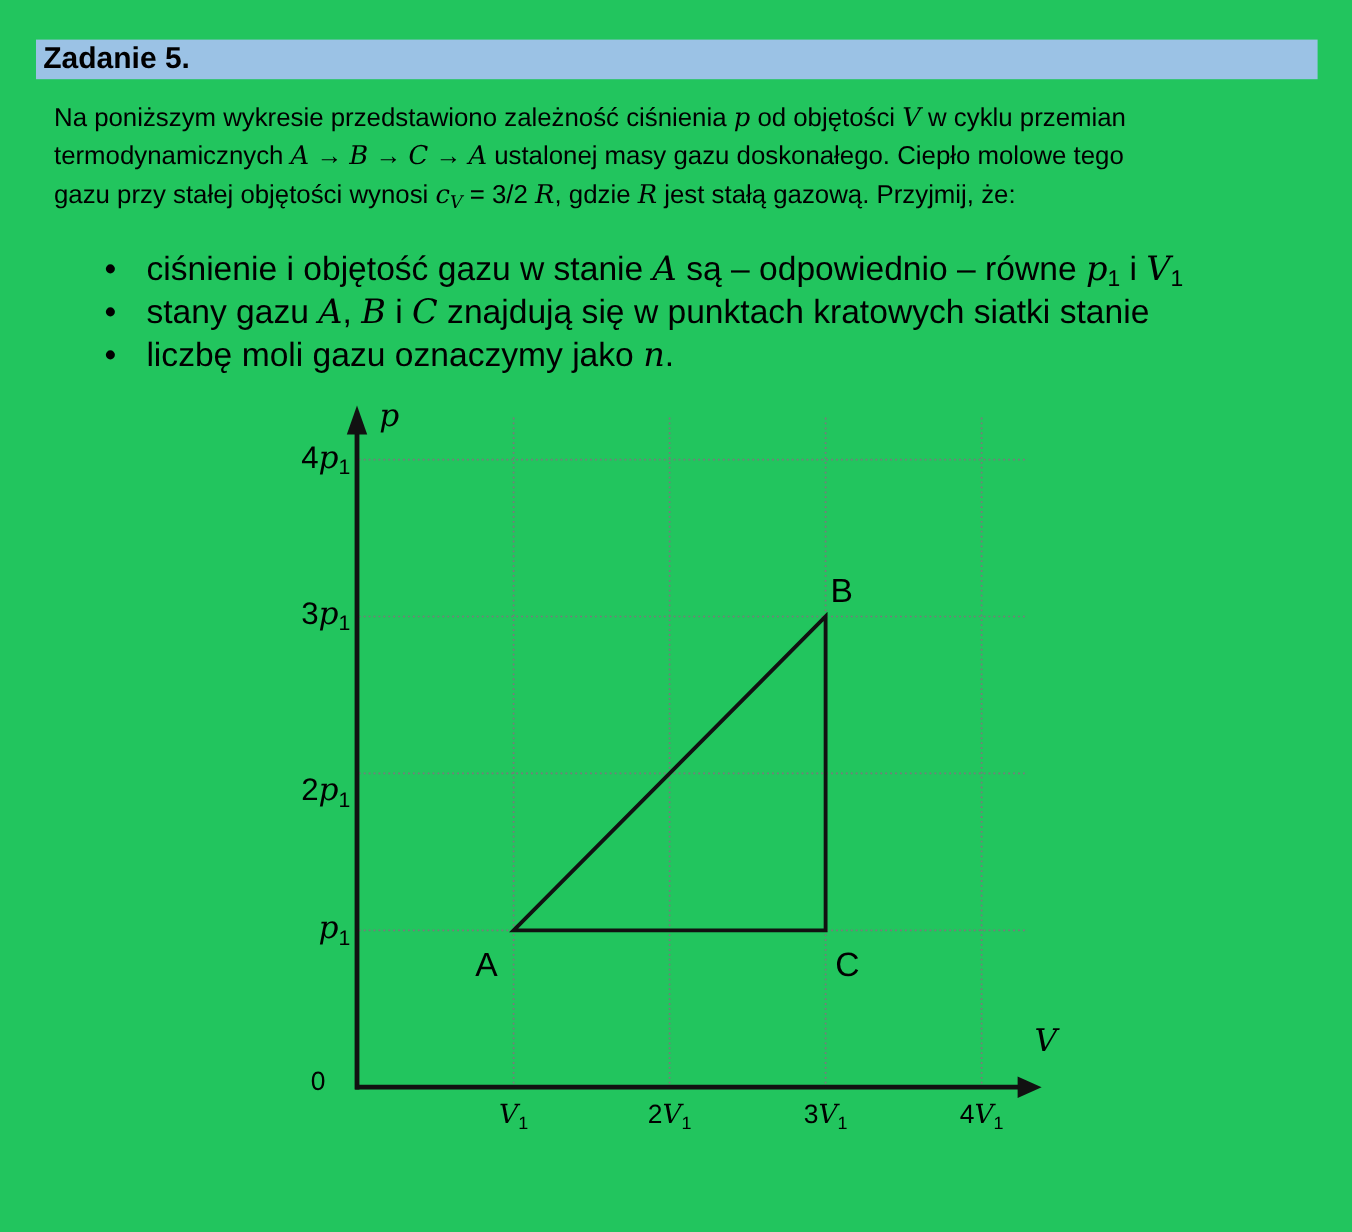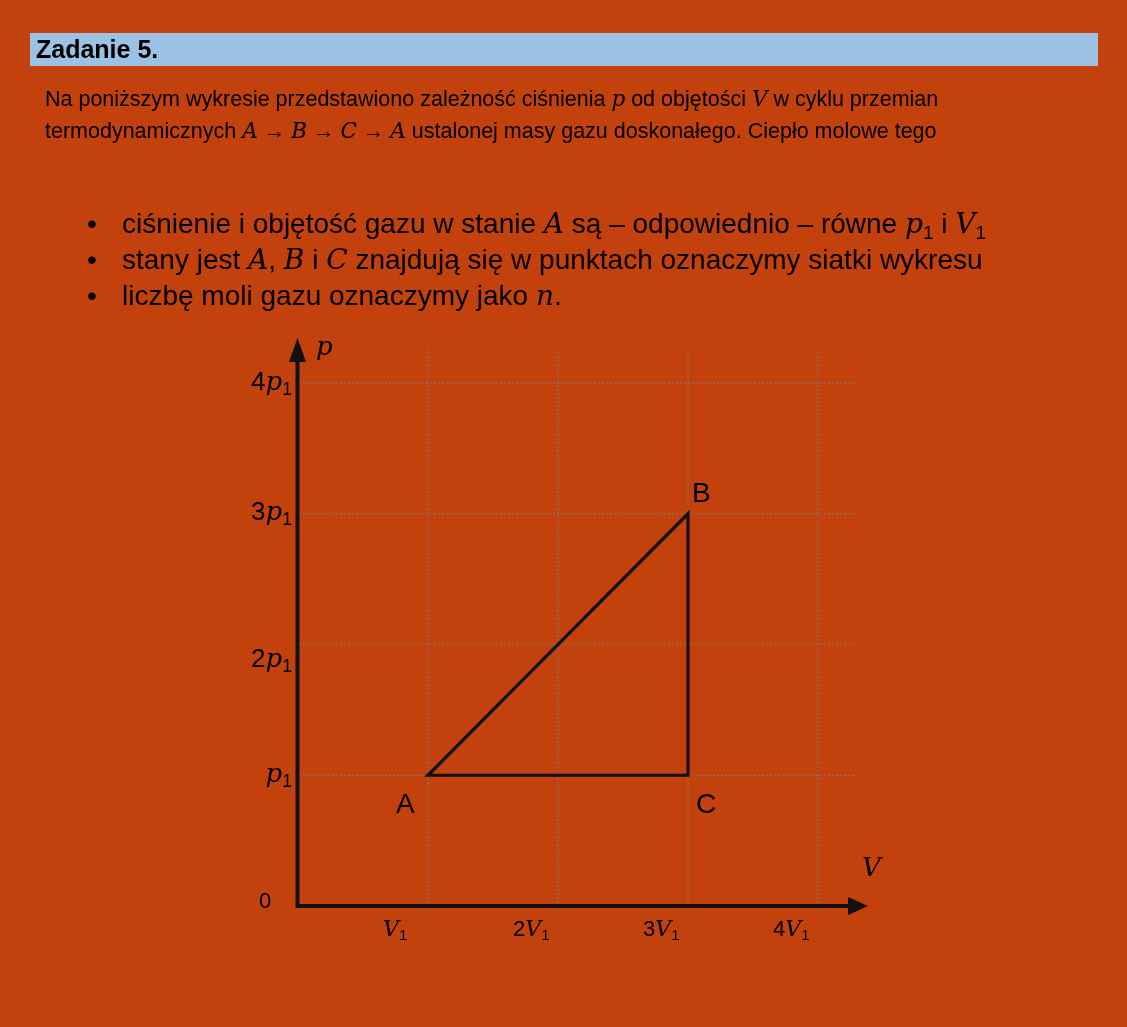--- a/index.html
+++ b/index.html
@@ -1,17 +1,17 @@
 <!DOCTYPE html>
 <html style="--c-accent: #9BC2E5; --c-text: #000000; --c-axis: #111111; --c-grid: #7a7a7a;"><head>
 <meta charset="utf-8">
 <style>
   html,body { margin:0; padding:0; background:#fff; }
   .page {
-    position:relative; width:1127px; height:1027px; background:#c2410c;
+    position:relative; width:1127px; height:1027px; background:#22c55e;
     font-family:"Liberation Sans", sans-serif; color:var(--c-text,#000);
     overflow:hidden;
   }
   
   .header-bar { position:absolute; left:30px; top:33px; width:1068px; height:33px;
                 background:var(--c-accent,#9BC2E5); }
   .header-title { font-weight:bold; font-size:25px; line-height:33px; padding-left:6px; }
   
   .intro-line { position:absolute; left:30px; font-size:21.5px; white-space:nowrap;margin-left:15px; }
   #intro-line-1 { top:86px; }
@@ -33,44 +33,45 @@
   .axis { stroke:var(--c-axis,#111); stroke-width:4; }
   .axis-fill { fill:var(--c-axis,#111); stroke:none; }
   .cycle { fill:none; stroke:var(--c-axis,#111); stroke-width:3.2; stroke-linejoin:miter; }
   
   .chart-label { position:absolute; white-space:nowrap; }
   #label-p { left:316px; top:331px; font-size:26px; }
   #label-v { left:862px; top:852px; font-size:26px; }
   #label-origin { left:259px; top:888px; font-size:22px; }
   .y-tick { left:212px; width:80px; text-align:right; font-size:26px; }
   #ytick-4p { top:366px; } #ytick-3p { top:496px; } #ytick-2p { top:627px;margin-top:16px; } #ytick-1p { top:758px; }
-  .x-tick { top:916px; width:90px; text-align:left; font-size:22px; }
+  .x-tick { top:916px; width:90px; text-align:center; font-size:22px; }
   #xtick-1v { left:383px; } #xtick-2v { left:513px; } #xtick-3v { left:643px; } #xtick-4v { left:773px; }
   .point-label { font-size:28px; }
   #point-a { left:396px; top:788px; }
   #point-b { left:692px; top:477px; }
   #point-c { left:696px; top:788px; }
 </style>
 </head>
 <body>
 
 <div class="page">
 
   <div class="header-bar">
     <div class="header-title">Zadanie 5.</div>
   </div>
 
   <div class="intro-line" id="intro-line-1"><span class="seg-n">Na poniższym wykresie przedstawiono zależność ciśnienia </span><span class="seg-m">p</span><span class="seg-n"> od objętości </span><span class="seg-m">V</span><span class="seg-n"> w cyklu przemian</span></div>
   <div class="intro-line" id="intro-line-2"><span class="seg-n">termodynamicznych </span><span class="seg-m">A</span><span class="seg-n"> → </span><span class="seg-m">B</span><span class="seg-n"> → </span><span class="seg-m">C</span><span class="seg-n"> → </span><span class="seg-m">A</span><span class="seg-n"> ustalonej masy gazu doskonałego. Ciepło molowe tego</span></div>
+  <div class="intro-line" id="intro-line-3"><span class="seg-n">gazu przy stałej objętości wynosi </span><span class="seg-m">c</span><span class="seg-msub">V</span><span class="seg-n"> = 3/2 </span><span class="seg-m">R</span><span class="seg-n">, gdzie </span><span class="seg-m">R</span><span class="seg-n"> jest stałą gazową. Przyjmij, że:</span></div>
 
   <div class="bullet-row" id="bullet-1">
     <span class="bullet-dot">•</span><span><span class="seg-n">ciśnienie i objętość gazu w stanie </span><span class="seg-m">A</span><span class="seg-n"> są – odpowiednio – równe </span><span class="seg-m">p</span><span class="seg-sub">1</span><span class="seg-n"> i </span><span class="seg-m">V</span><span class="seg-sub">1</span></span>
   </div>
   <div class="bullet-row" id="bullet-2">
-    <span class="bullet-dot">•</span><span><span class="seg-n">stany jest </span><span class="seg-m">A</span><span class="seg-n">, </span><span class="seg-m">B</span><span class="seg-n"> i </span><span class="seg-m">C</span><span class="seg-n"> znajdują się w punktach oznaczymy siatki wykresu</span></span>
+    <span class="bullet-dot">•</span><span><span class="seg-n">stany gazu </span><span class="seg-m">A</span><span class="seg-n">, </span><span class="seg-m">B</span><span class="seg-n"> i </span><span class="seg-m">C</span><span class="seg-n"> znajdują się w punktach kratowych siatki stanie</span></span>
   </div>
   <div class="bullet-row" id="bullet-3">
     <span class="bullet-dot">•</span><span><span class="seg-n">liczbę moli gazu oznaczymy jako </span><span class="seg-m">n</span><span class="seg-n">.</span></span>
   </div>
 
   <svg class="chart-svg" width="1127" height="1027" viewBox="0 0 1127 1027">
     <g id="grid-v">
         <line x1="428" x2="428" y1="348" y2="905" class="gridline"></line>
         <line x1="558" x2="558" y1="348" y2="905" class="gridline"></line>
         <line x1="688" x2="688" y1="348" y2="905" class="gridline"></line>

